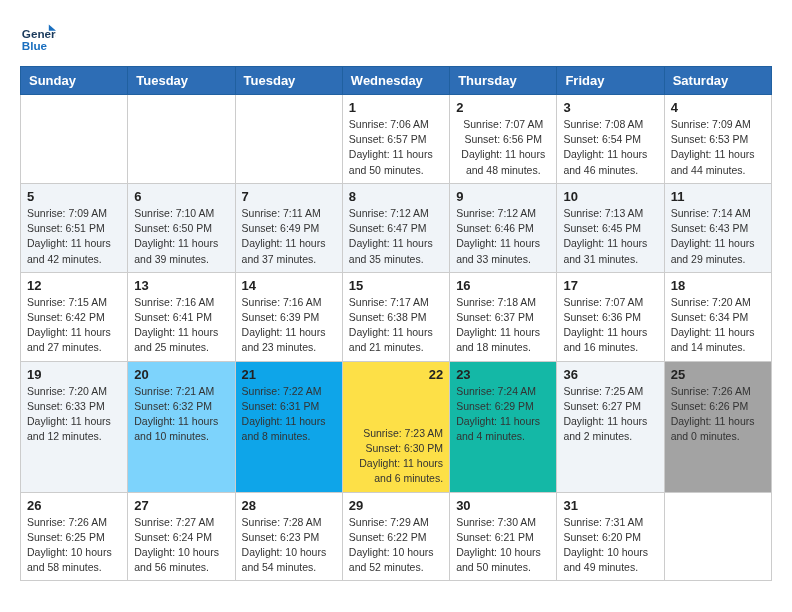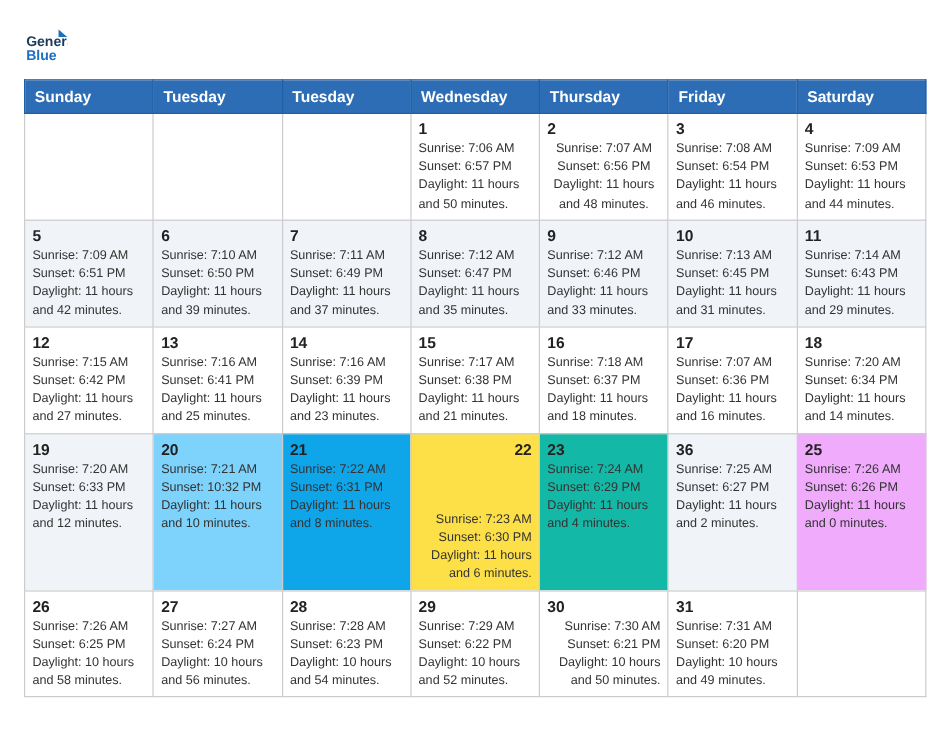--- a/index.html
+++ b/index.html
@@ -249,21 +249,21 @@
         <td style="background: rgb(240, 244, 248);">
           <span class="day-num">19</span>
           <div class="day-info" style="white-space: pre-line;">Sunrise: 7:20 AM
 Sunset: 6:33 PM
 Daylight: 11 hours
 and 12 minutes.</div>
         </td>
         <td style="background: #7dd3fc;">
           <span class="day-num">20</span>
           <div class="day-info" style="white-space: pre-line;">Sunrise: 7:21 AM
-Sunset: 10:32 PM
+Sunset: 6:32 PM
 Daylight: 11 hours
 and 10 minutes.</div>
         </td>
         <td style="background: #0ea5e9;">
           <span class="day-num">21</span>
           <div class="day-info" style="white-space: pre-line;">Sunrise: 7:22 AM
 Sunset: 6:31 PM
 Daylight: 11 hours
 and 8 minutes.</div>
         </td>
@@ -281,21 +281,21 @@
 Daylight: 11 hours
 and 4 minutes.</div>
         </td>
         <td style="background: rgb(240, 244, 248);">
           <span class="day-num">36</span>
           <div class="day-info" style="white-space: pre-line;">Sunrise: 7:25 AM
 Sunset: 6:27 PM
 Daylight: 11 hours
 and 2 minutes.</div>
         </td>
-        <td style="background: #f0abfc;">
+        <td style="background: #a3a3a3;">
           <span class="day-num">25</span>
           <div class="day-info" style="white-space: pre-line;">Sunrise: 7:26 AM
 Sunset: 6:26 PM
 Daylight: 11 hours
 and 0 minutes.</div>
         </td>
       </tr>
       <tr class="week-row">
         <td>
           <span class="day-num">26</span>
@@ -320,21 +320,21 @@
         </td>
         <td>
           <span class="day-num">29</span>
           <div class="day-info" style="white-space: pre-line;">Sunrise: 7:29 AM
 Sunset: 6:22 PM
 Daylight: 10 hours
 and 52 minutes.</div>
         </td>
         <td>
           <span class="day-num">30</span>
-          <div class="day-info" style="white-space: pre-line; text-align: right;">Sunrise: 7:30 AM
+          <div class="day-info" style="white-space: pre-line;">Sunrise: 7:30 AM
 Sunset: 6:21 PM
 Daylight: 10 hours
 and 50 minutes.</div>
         </td>
         <td>
           <span class="day-num">31</span>
           <div class="day-info" style="white-space: pre-line;">Sunrise: 7:31 AM
 Sunset: 6:20 PM
 Daylight: 10 hours
 and 49 minutes.</div>

